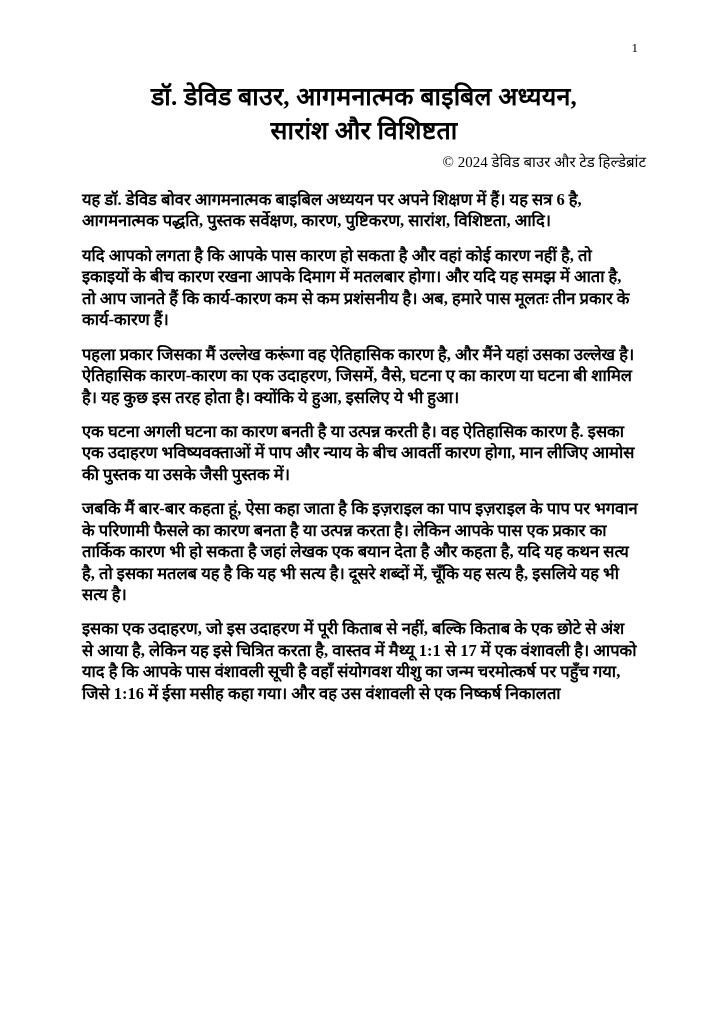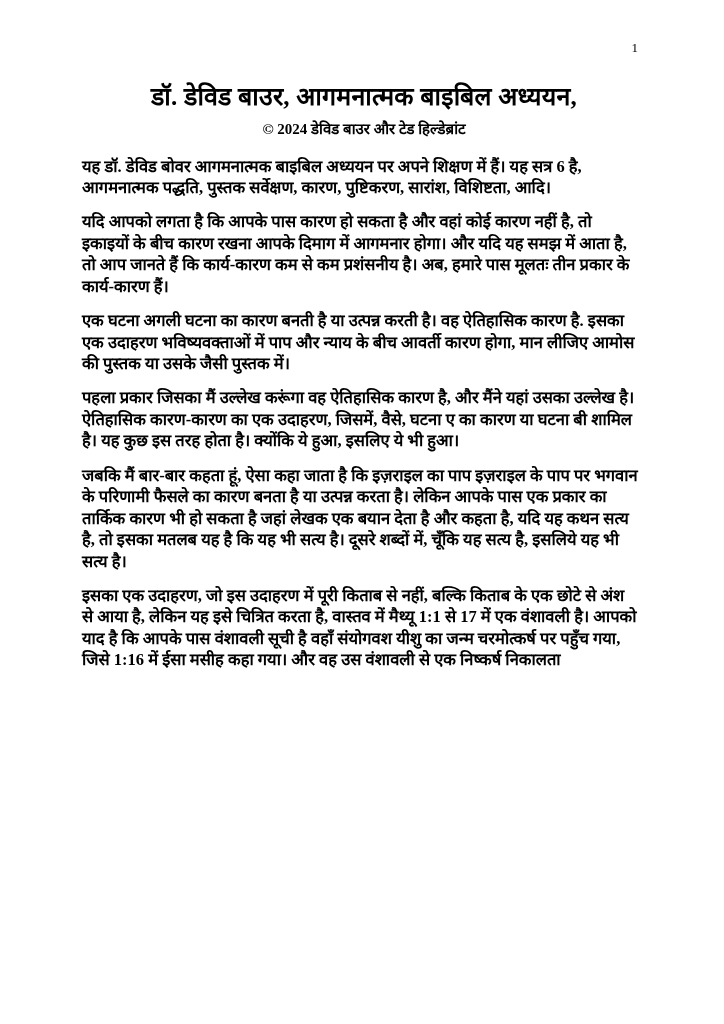--- a/index.html
+++ b/index.html
@@ -35,23 +35,23 @@
     font-size: 25px;
     line-height: 1.34;
     font-weight: bold;
     letter-spacing: 0.2px;
     font-family: Liberation Serif, serif;
   }
   .doc-title .title-line {
     display: block;
   }
   .copyright {
-    text-align: center;
+    text-align: right;
     font-size: 15px;
-    font-weight: bold;
+    font-weight: normal;
     margin: 2px 0 18px 0;
   }
   .body-text p {
     margin: 0 8px 13px 0;
     font-size: 16.5px;
     line-height: 1.3;
     font-weight: bold;
     text-align: left;
   }
 </style>
@@ -59,28 +59,29 @@
 <body>
 
 <div class="page">
 
   <div class="page-number">1</div>
 
   <div class="content">
 
     <h1 class="doc-title">
       <span class="title-line">डॉ. डेविड बाउर, आगमनात्मक बाइबिल अध्ययन,</span>
+      <span class="title-line">सारांश और विशिष्टता</span>
     </h1>
 
     <div class="copyright">© 2024 डेविड बाउर और टेड हिल्डेब्रांट</div>
 
     <div class="body-text">
       <p>यह डॉ. डेविड बोवर आगमनात्मक बाइबिल अध्ययन पर अपने शिक्षण में हैं। यह सत्र 6 है, आगमनात्मक पद्धति, पुस्तक सर्वेक्षण, कारण, पुष्टिकरण, सारांश, विशिष्टता, आदि।</p>
-      <p>यदि आपको लगता है कि आपके पास कारण हो सकता है और वहां कोई कारण नहीं है, तो इकाइयों के बीच कारण रखना आपके दिमाग में आगमनार होगा। और यदि यह समझ में आता है, तो आप जानते हैं कि कार्य-कारण कम से कम प्रशंसनीय है। अब, हमारे पास मूलतः तीन प्रकार के कार्य-कारण हैं।</p>
+      <p>यदि आपको लगता है कि आपके पास कारण हो सकता है और वहां कोई कारण नहीं है, तो इकाइयों के बीच कारण रखना आपके दिमाग में मतलबार होगा। और यदि यह समझ में आता है, तो आप जानते हैं कि कार्य-कारण कम से कम प्रशंसनीय है। अब, हमारे पास मूलतः तीन प्रकार के कार्य-कारण हैं।</p>
+      <p>पहला प्रकार जिसका मैं उल्लेख करूंगा वह ऐतिहासिक कारण है, और मैंने यहां उसका उल्लेख है। ऐतिहासिक कारण-कारण का एक उदाहरण, जिसमें, वैसे, घटना ए का कारण या घटना बी शामिल है। यह कुछ इस तरह होता है। क्योंकि ये हुआ, इसलिए ये भी हुआ।</p>
       <p>एक घटना अगली घटना का कारण बनती है या उत्पन्न करती है। वह ऐतिहासिक कारण है. इसका एक उदाहरण भविष्यवक्ताओं में पाप और न्याय के बीच आवर्ती कारण होगा, मान लीजिए आमोस की पुस्तक या उसके जैसी पुस्तक में।</p>
-      <p>पहला प्रकार जिसका मैं उल्लेख करूंगा वह ऐतिहासिक कारण है, और मैंने यहां उसका उल्लेख है। ऐतिहासिक कारण-कारण का एक उदाहरण, जिसमें, वैसे, घटना ए का कारण या घटना बी शामिल है। यह कुछ इस तरह होता है। क्योंकि ये हुआ, इसलिए ये भी हुआ।</p>
       <p>जबकि मैं बार-बार कहता हूं, ऐसा कहा जाता है कि इज़राइल का पाप इज़राइल के पाप पर भगवान के परिणामी फैसले का कारण बनता है या उत्पन्न करता है। लेकिन आपके पास एक प्रकार का तार्किक कारण भी हो सकता है जहां लेखक एक बयान देता है और कहता है, यदि यह कथन सत्य है, तो इसका मतलब यह है कि यह भी सत्य है। दूसरे शब्दों में, चूँकि यह सत्य है, इसलिये यह भी सत्य है।</p>
       <p>इसका एक उदाहरण, जो इस उदाहरण में पूरी किताब से नहीं, बल्कि किताब के एक छोटे से अंश से आया है, लेकिन यह इसे चित्रित करता है, वास्तव में मैथ्यू 1:1 से 17 में एक वंशावली है। आपको याद है कि आपके पास वंशावली सूची है वहाँ संयोगवश यीशु का जन्म चरमोत्कर्ष पर पहुँच गया, जिसे 1:16 में ईसा मसीह कहा गया। और वह उस वंशावली से एक निष्कर्ष निकालता</p>
     </div>
 
   </div>
 
 </div>
 
 </body></html>

